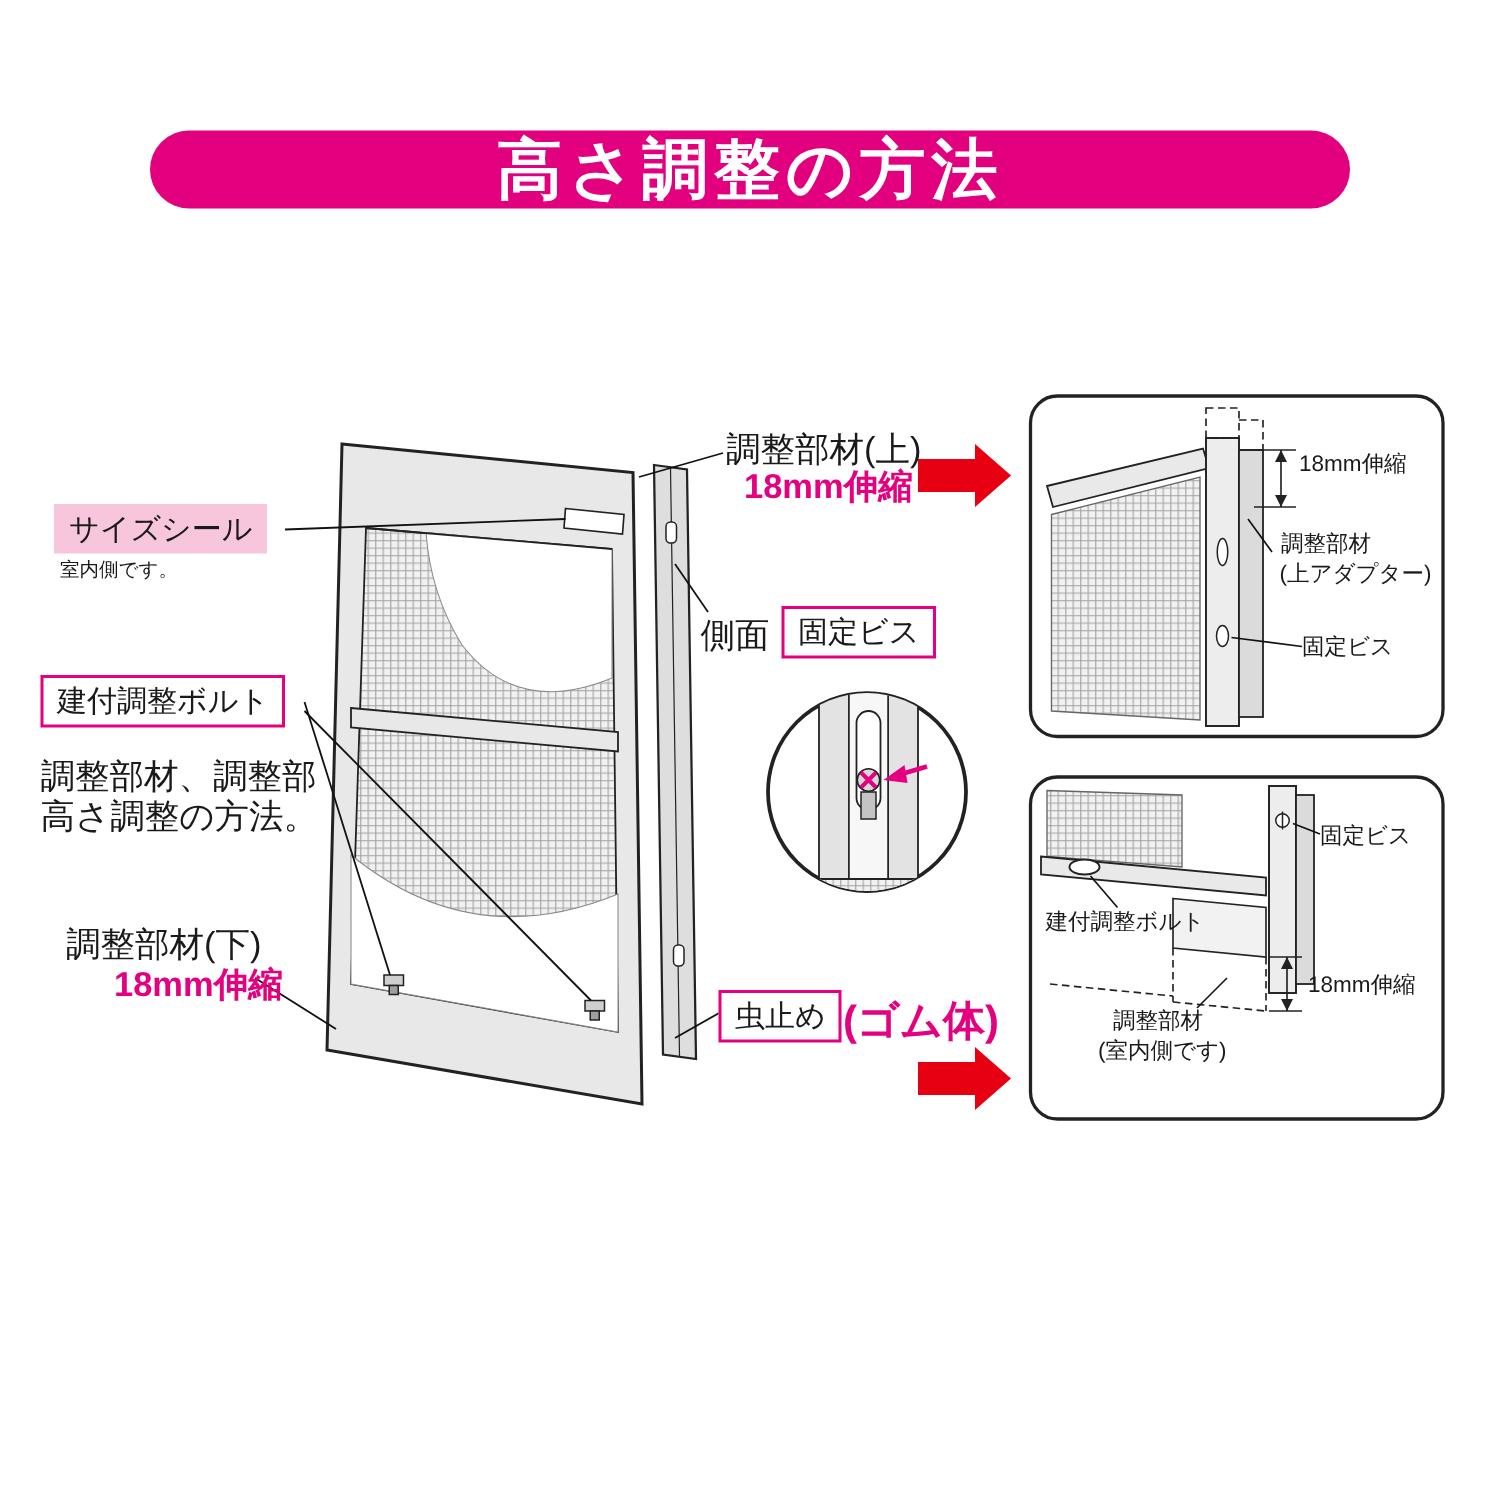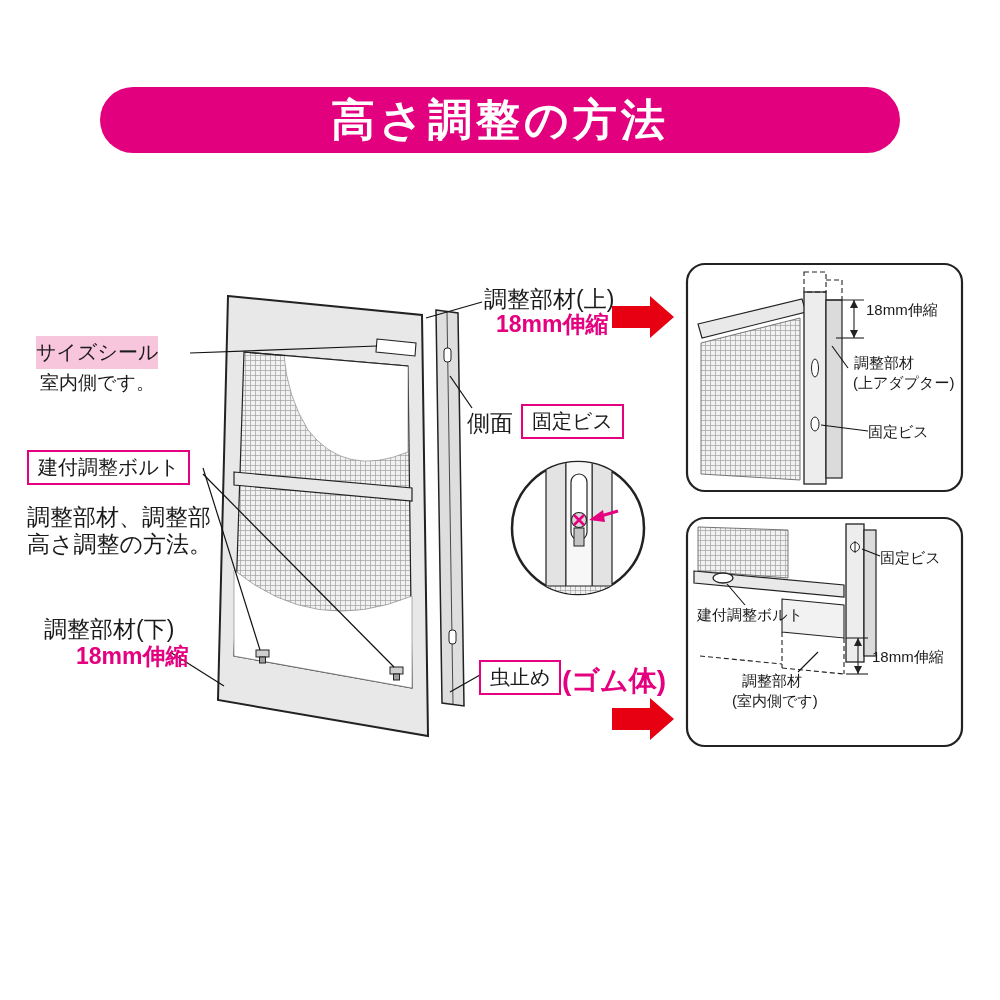--- a/index.html
+++ b/index.html
@@ -6,33 +6,33 @@
   html,body { width:1000px; height:1000px; }
   body {
     position:relative;
     background:#ffffff;
     font-family:"Liberation Sans","DejaVu Sans",sans-serif;
     color:#1a1a1a;
     overflow:hidden;
   }
   .abs { position:absolute; }
   .banner {
-    left:100px; top:87px; width:800px; height:66px;
+    left:100px; top:87px; width:800px; height:52px;
     background:#E3007E; border-radius:33px;
     display:flex; align-items:center; justify-content:center;
   }
   .banner-title {
     color:#ffffff; font-size:44px; font-weight:bold; letter-spacing:4px;
     white-space:nowrap;
   }
   .lbl { font-size:23px; white-space:nowrap; line-height:1.2; }
   .lbl-sm { font-size:15px; white-space:nowrap; line-height:1.2; }
   .magenta { color:#E4007F; font-weight:bold; }
   .tag-pink {
-    background:#F7C6DC; padding:3px 0; font-size:20px; white-space:nowrap;
+    background:#F7C6DC; padding:3px 10px; font-size:20px; white-space:nowrap;
   }
   .tag-outline {
     border:2px solid #E4007F; background:#ffffff;
     padding:2px 9px; font-size:20px; white-space:nowrap;
   }
 </style>
 </head>
 <body>
 
 <svg class="abs" style="left:0;top:0" width="1000" height="1000" viewBox="0 0 1000 1000" xmlns="http://www.w3.org/2000/svg">
@@ -154,21 +154,21 @@
     <line x1="880" y1="556" x2="862" y2="549" stroke="#111" stroke-width="1.1"></line>
     <line x1="798" y1="672" x2="818" y2="652" stroke="#111" stroke-width="1.1"></line>
   </g>
 </svg>
 
 <div class="abs banner">
   <span class="banner-title">高さ調整の方法</span>
 </div>
 
 <div class="abs tag-pink" style="left:36px;top:336px">サイズシール</div>
-<div class="abs lbl" style="left:40px;top:372px;font-size:19px">室内側です。</div>
+<div class="abs lbl" style="left:40px;top:372px;font-size:13px">室内側です。</div>
 
 <div class="abs tag-outline" style="left:27px;top:450px">建付調整ボルト</div>
 <div class="abs lbl" style="left:27px;top:504px">調整部材、調整部</div>
 <div class="abs lbl" style="left:27px;top:531px">高さ調整の方法。</div>
 
 <div class="abs lbl" style="left:44px;top:616px">調整部材(下)</div>
 <div class="abs lbl magenta" style="left:76px;top:643px">18mm伸縮</div>
 
 <div class="abs lbl" style="left:484px;top:286px">調整部材(上)</div>
 <div class="abs lbl magenta" style="left:496px;top:311px">18mm伸縮</div>

